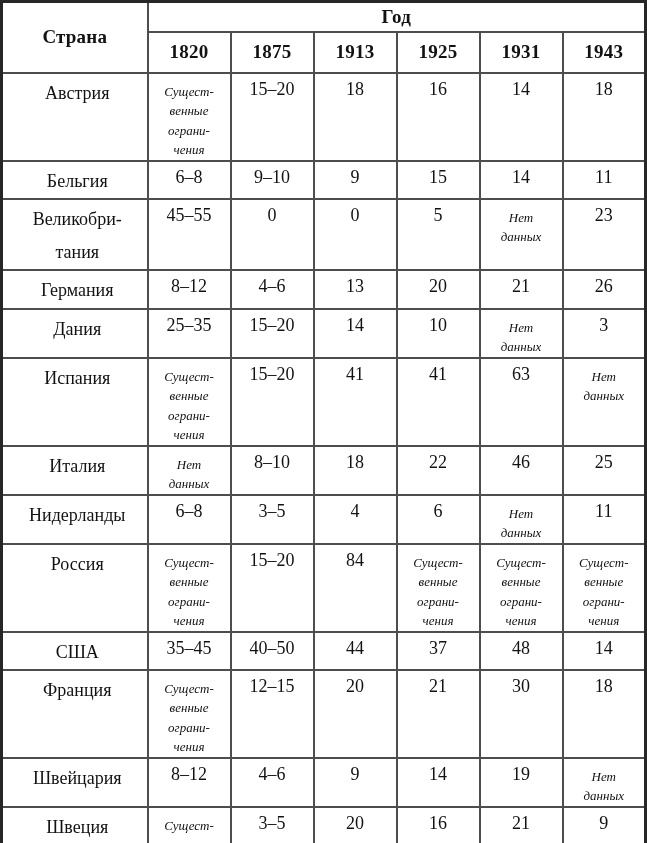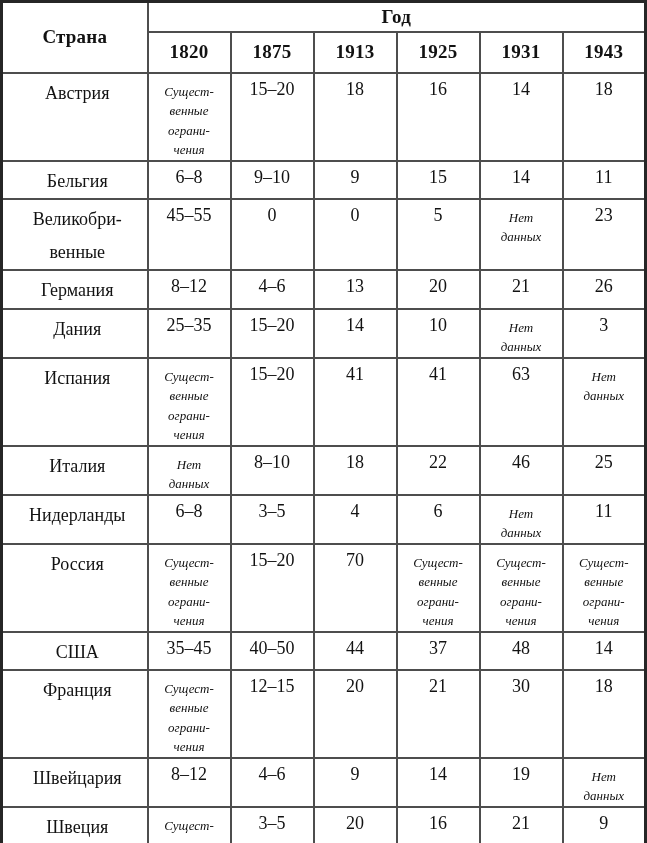--- a/index.html
+++ b/index.html
@@ -117,21 +117,21 @@
         <td class="country">Бельгия</td>
         <td class="val">6–8</td>
         <td class="val">9–10</td>
         <td class="val">9</td>
         <td class="val">15</td>
         <td class="val">14</td>
         <td class="val">11</td>
       </tr>
       <tr class="h60">
         <td class="country">Великобри-
-венные</td>
+тания</td>
         <td class="val">45–55</td>
         <td class="val">0</td>
         <td class="val">0</td>
         <td class="val">5</td>
         <td class="val small">Нет
 данных</td>
         <td class="val">23</td>
       </tr>
       <tr class="h29">
         <td class="country">Германия</td>
@@ -185,21 +185,21 @@
 данных</td>
         <td class="val">11</td>
       </tr>
       <tr class="h75">
         <td class="country">Россия</td>
         <td class="val small">Сущест-
 венные
 ограни-
 чения</td>
         <td class="val">15–20</td>
-        <td class="val">70</td>
+        <td class="val">84</td>
         <td class="val small">Сущест-
 венные
 ограни-
 чения</td>
         <td class="val small">Сущест-
 венные
 ограни-
 чения</td>
         <td class="val small">Сущест-
 венные

